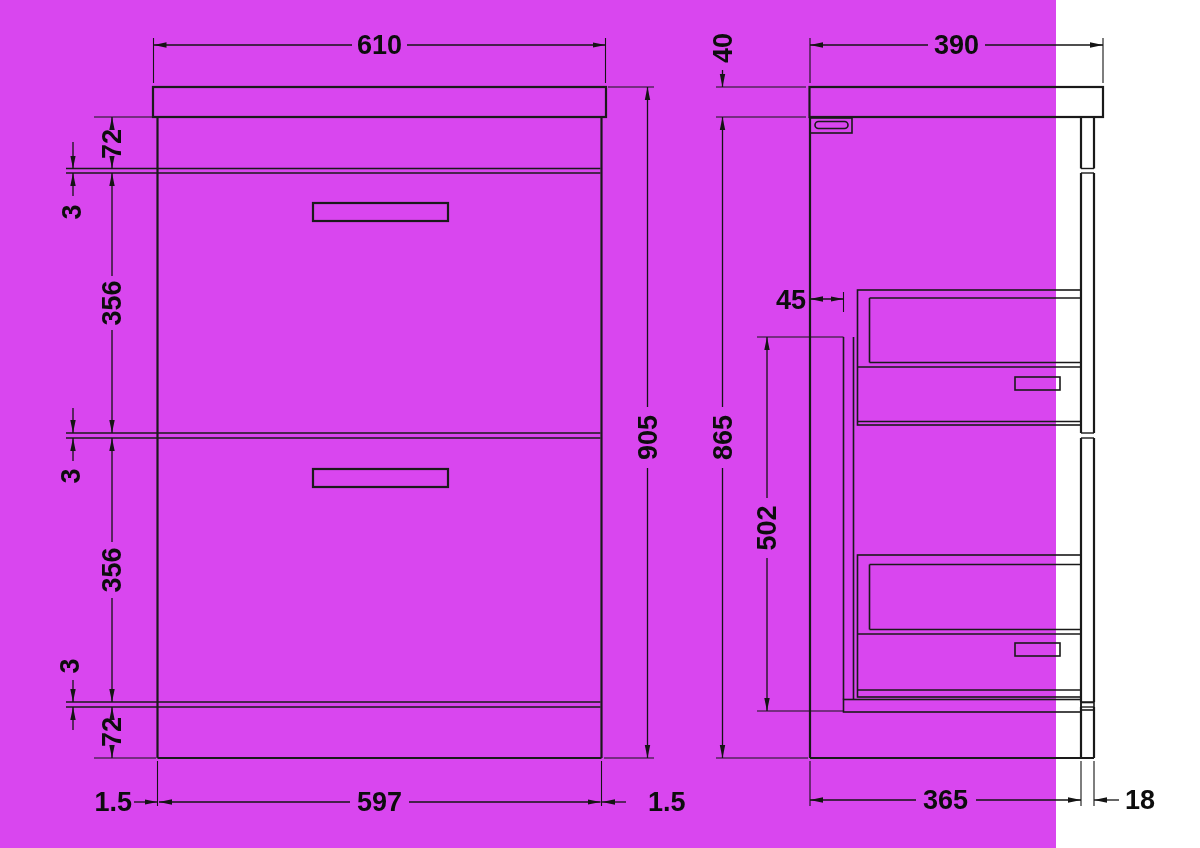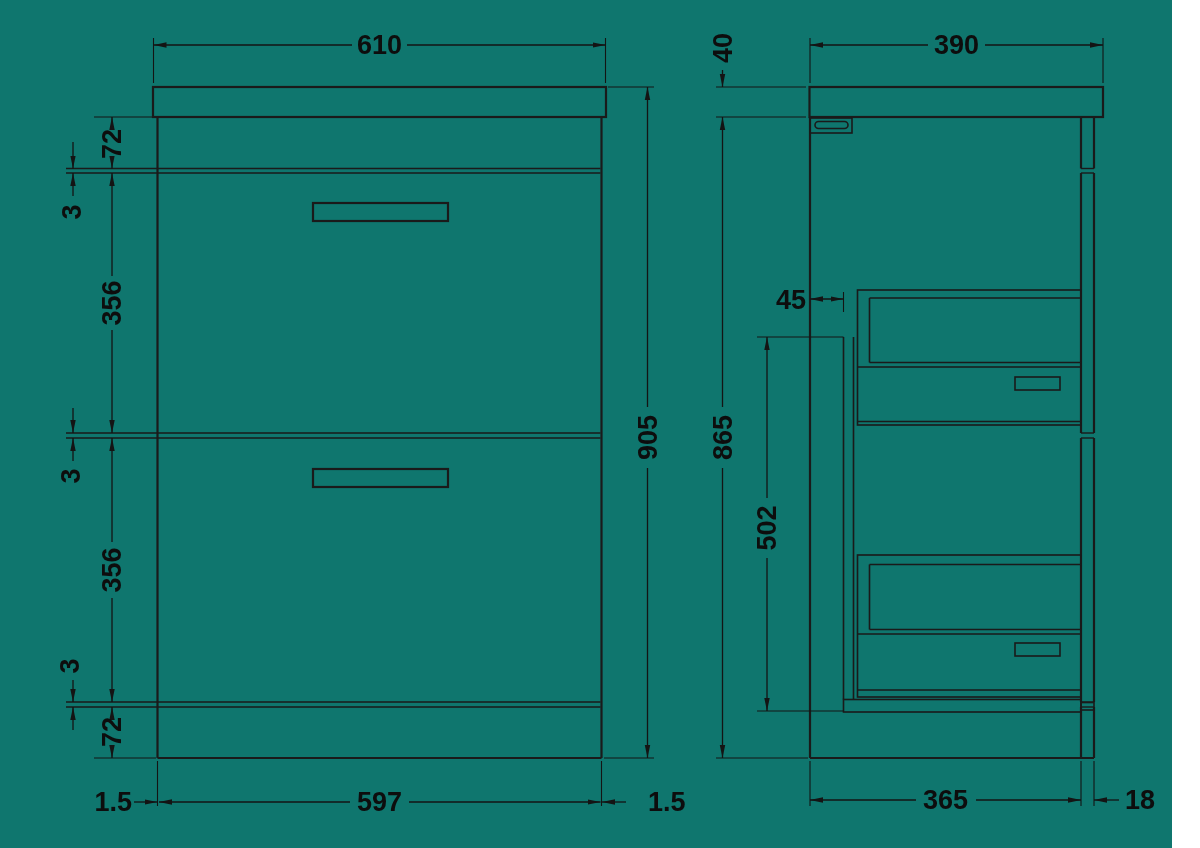--- a/index.html
+++ b/index.html
@@ -2,23 +2,23 @@
 <html><head>
 <meta charset="utf-8">
 <style>
   html, body {
     margin: 0;
     padding: 0;
     background: #ffffff;
   }
   .canvas {
     position: relative;
-    width: 1172px;
+    width: 1056px;
     height: 848px;
-    background: #0f766e;
+    background: #d946ef;
     font-family: "Liberation Sans", "DejaVu Sans", sans-serif;
   }
   svg { display: block; }
   .outline   { stroke: #1a1a1a; stroke-width: 2.2; fill: none; }
   .inner     { stroke: #1a1a1a; stroke-width: 1.6; fill: none; }
   .thin      { stroke: #1a1a1a; stroke-width: 1.4; fill: none; }
   .dim       { stroke: #141414; stroke-width: 1.3; fill: none; }
   .ext       { stroke: #141414; stroke-width: 1.1; fill: none; }
   .dim-text {
     fill: #0d0d0d;

